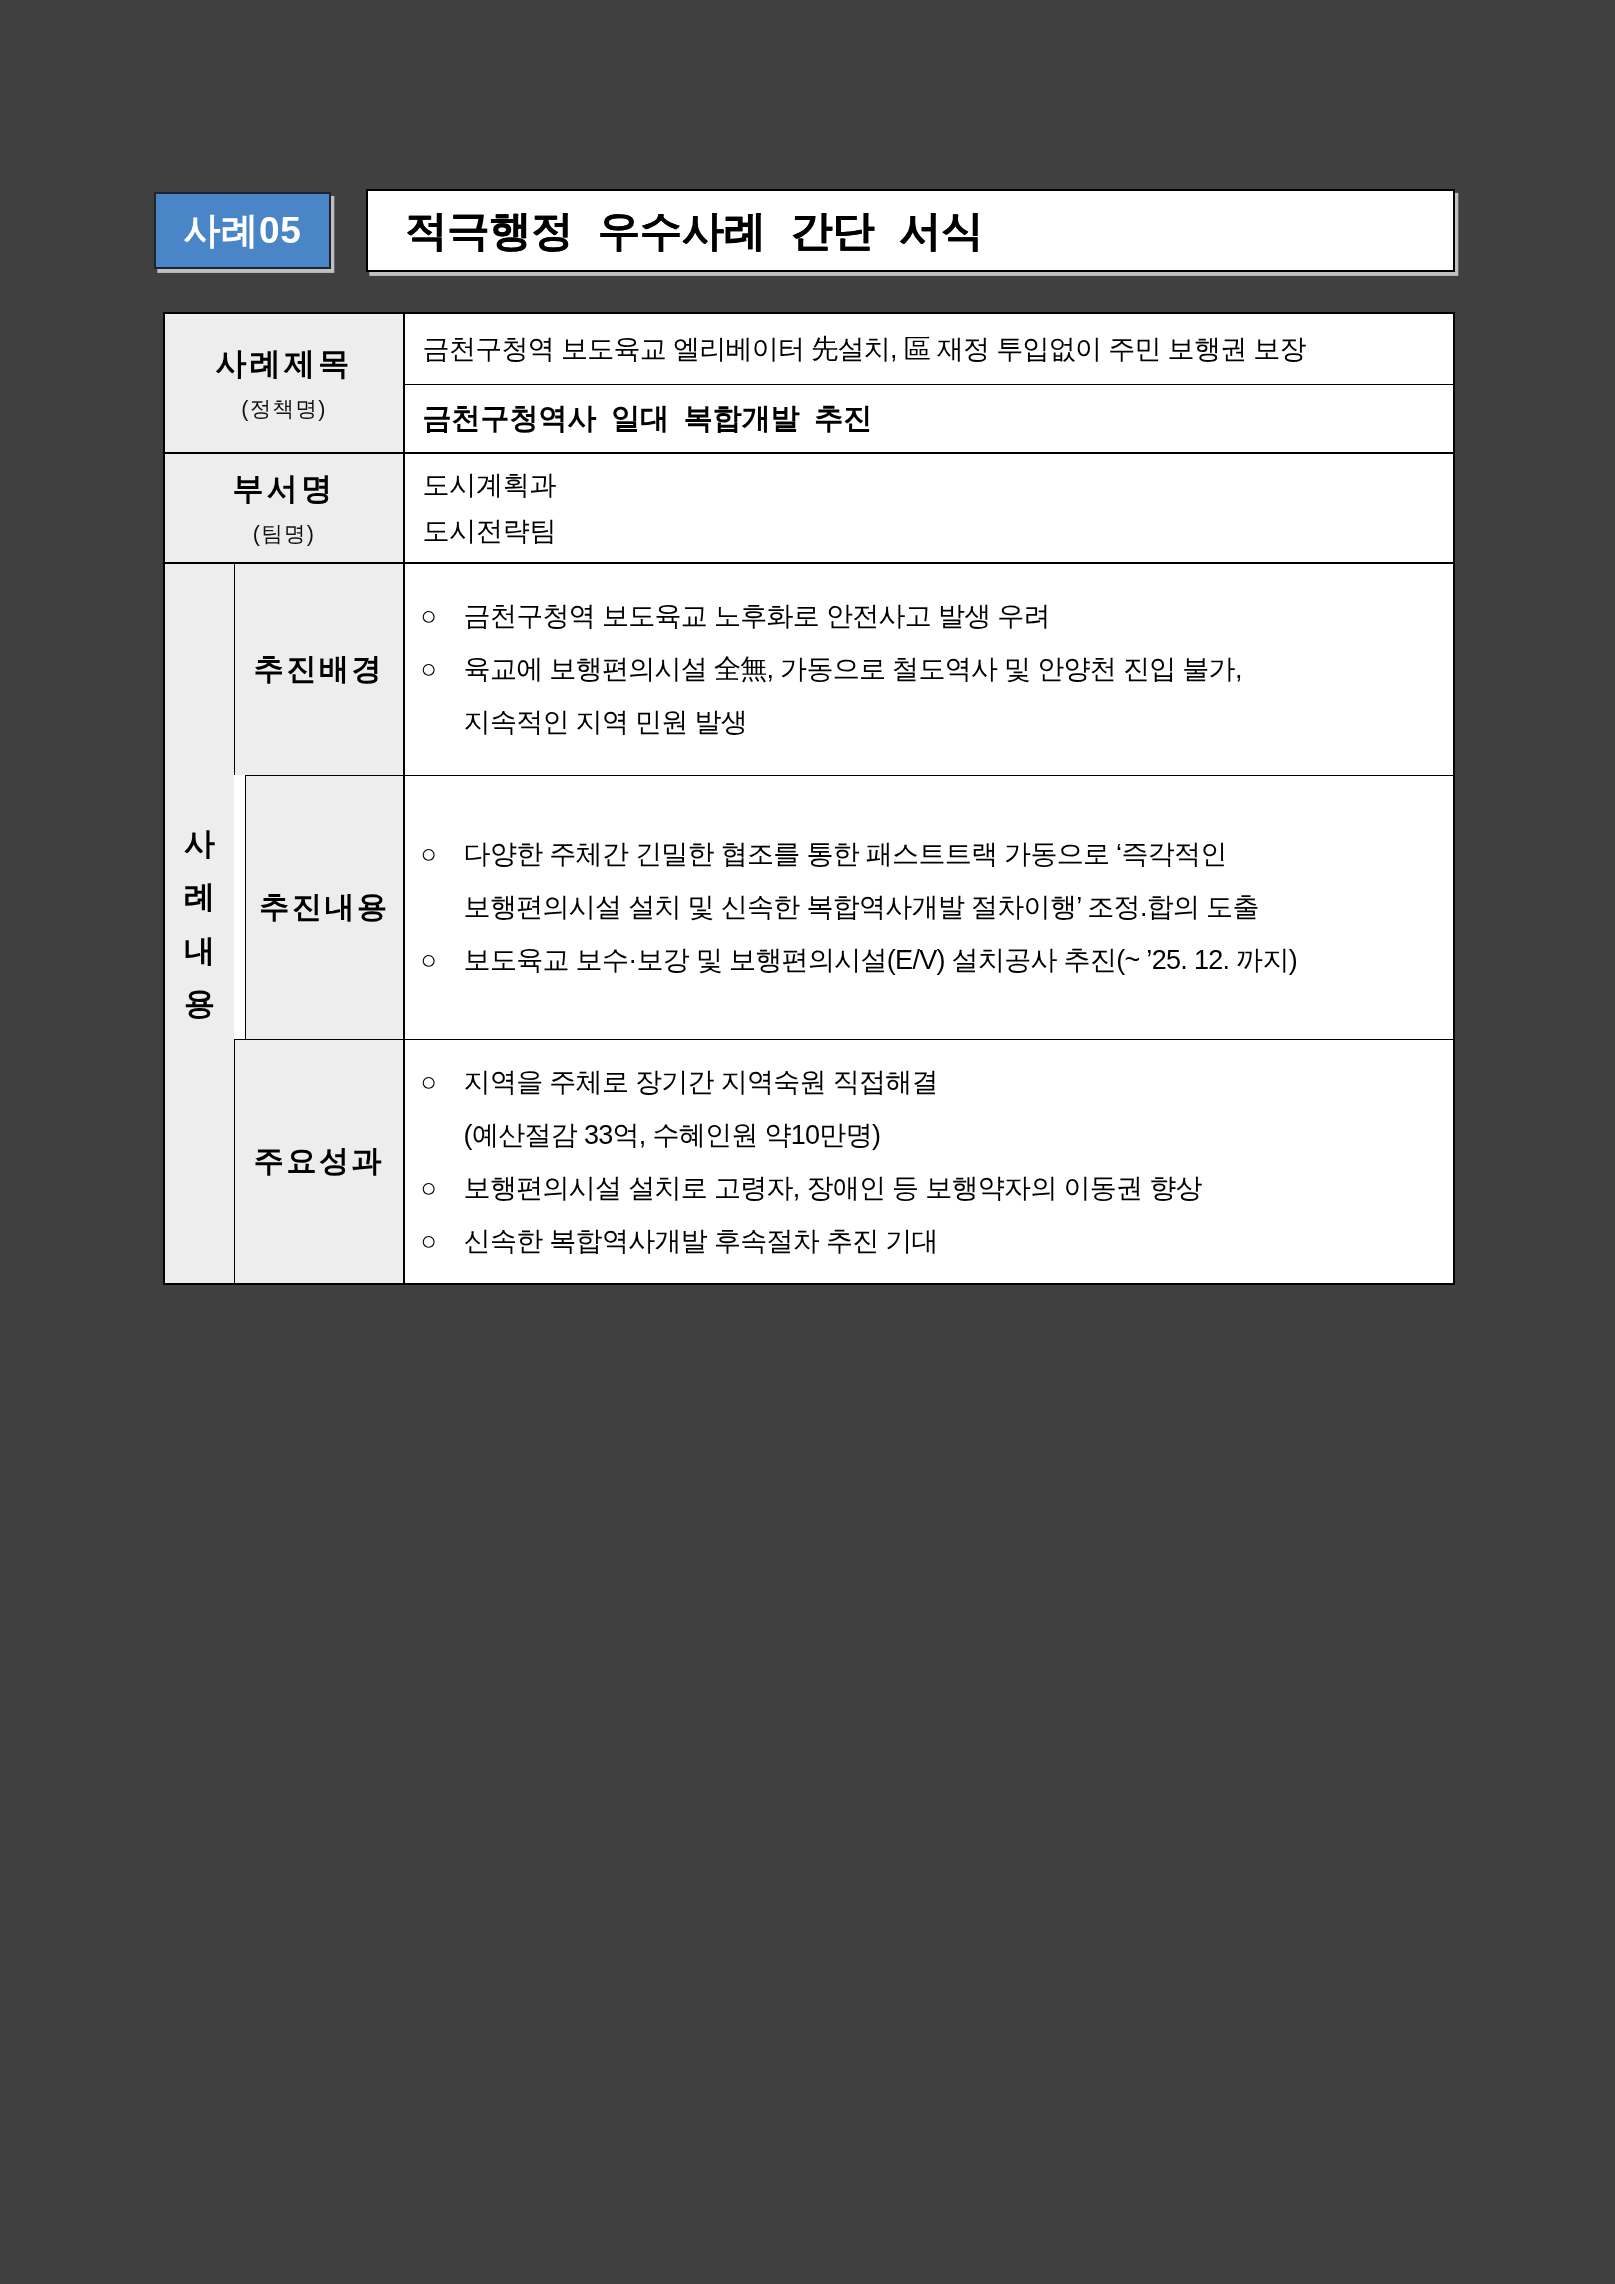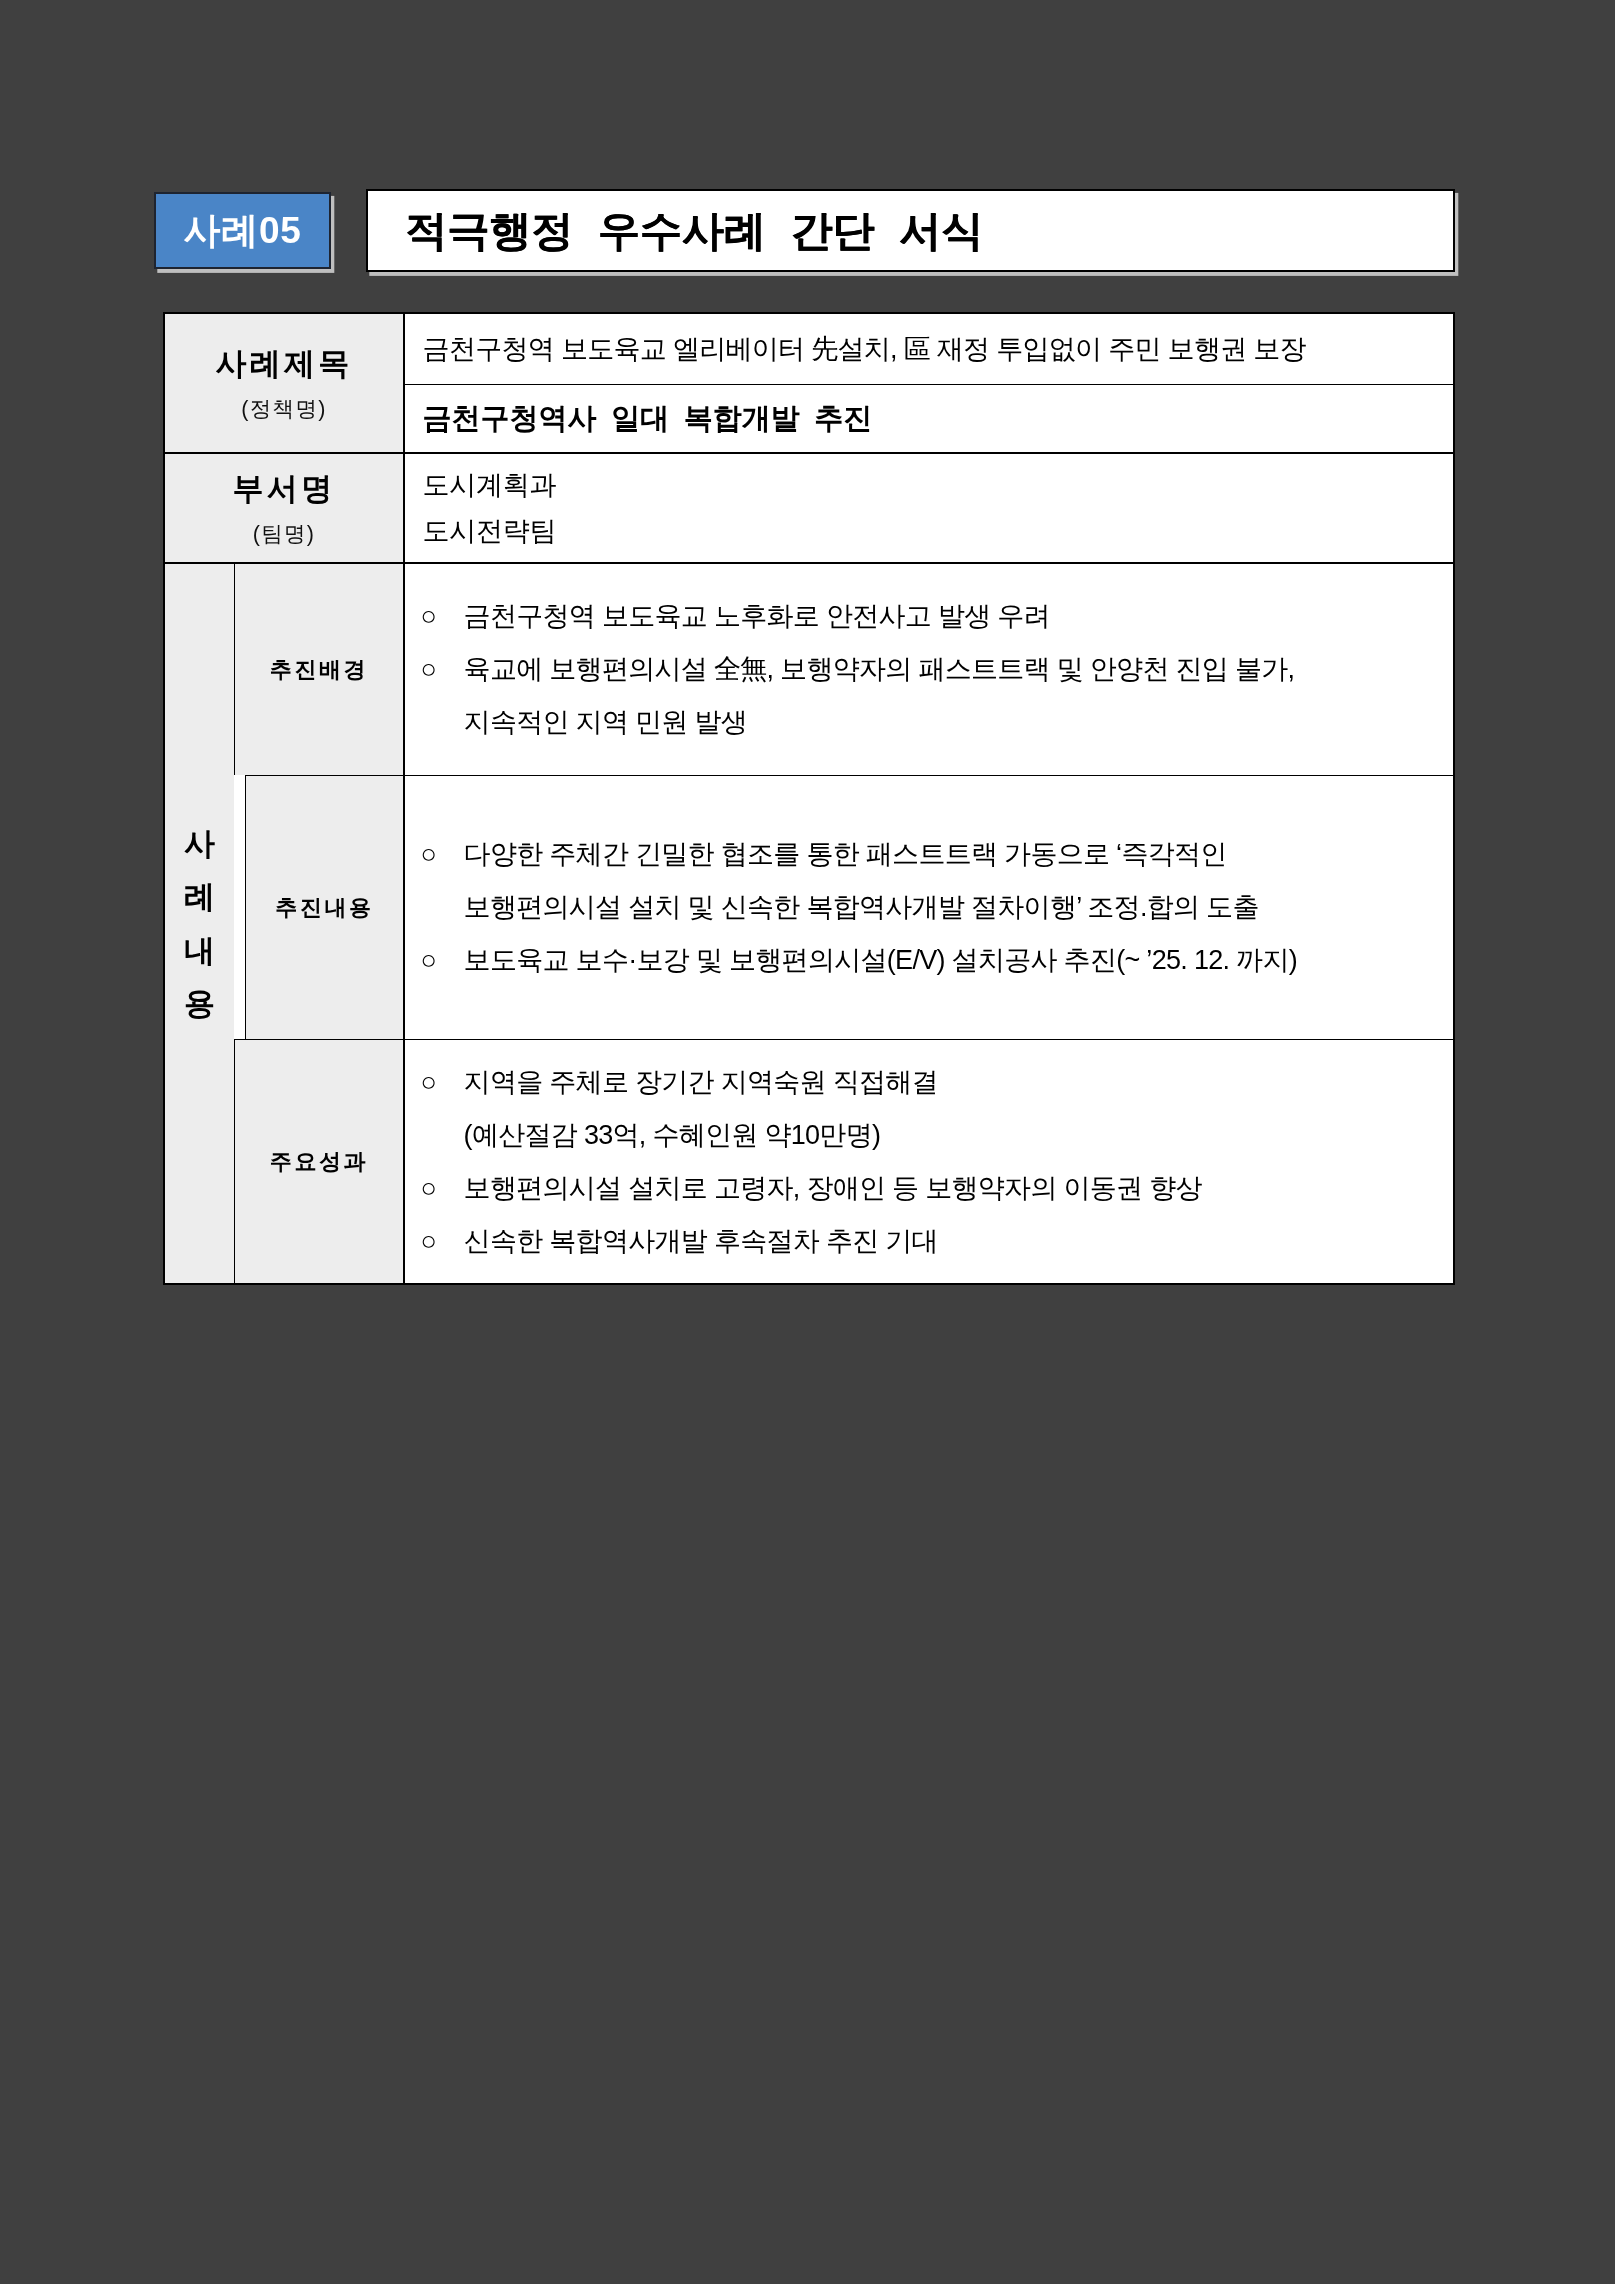--- a/index.html
+++ b/index.html
@@ -54,21 +54,21 @@
   .c-b1     { grid-area:4/3/5/4; border-left:2px solid #000; border-top:2px solid #000; }
   .c-s2     { grid-area:5/2/6/3; border-left:1.3px solid #000; border-top:1.3px solid #000;margin-left:11px; }
   .c-b2     { grid-area:5/3/6/4; border-left:2px solid #000; border-top:1.3px solid #000; }
   .c-s3     { grid-area:6/2/7/3; border-left:1.3px solid #000; border-top:1.3px solid #000;text-align:center; }
   .c-b3     { grid-area:6/3/7/4; border-left:2px solid #000; border-top:1.3px solid #000; }
 
   .vcenter { display:flex; flex-direction:column; align-items:center; justify-content:center; }
 
   .rowlabel   { font-size:31px; font-weight:bold; letter-spacing:3.3px; }
   .rowsub     { font-size:21.5px; margin-top:9px; letter-spacing:1.3px; color:#111; }
-  .seclabel   { font-size:22px; font-weight:bold; letter-spacing:2.6px; }
+  .seclabel   { font-size:30px; font-weight:bold; letter-spacing:2.6px; }
 
   .vertlabel {
     font-size:31px; font-weight:bold;
     width:1.12em; line-height:1.72;
     word-break:break-all; text-align:center;
   }
 
   .valcell {
     display:flex; flex-direction:column; justify-content:center;
     padding-left:17.6px; padding-right:6.5px;
@@ -129,21 +129,21 @@
     <div class="cell bullets c-b1">
       <div class="bullet">
         <span class="mk">○</span>
         <span>
           <span class="bl" style="display:block">금천구청역 보도육교 노후화로 안전사고 발생 우려</span>
         </span>
       </div>
       <div class="bullet">
         <span class="mk">○</span>
         <span>
-          <span class="bl" style="display:block">육교에 보행편의시설 全無, 보행약자의 패스트트랙 및 안양천 진입 불가,</span>
+          <span class="bl" style="display:block">육교에 보행편의시설 全無, 가동으로 철도역사 및 안양천 진입 불가,</span>
           <span class="bl" style="display:block">지속적인 지역 민원 발생</span>
         </span>
       </div>
     </div>
 
     <div class="cell hd vcenter c-s2">
       <div class="seclabel">추진내용</div>
     </div>
     <div class="cell bullets c-b2">
       <div class="bullet">

